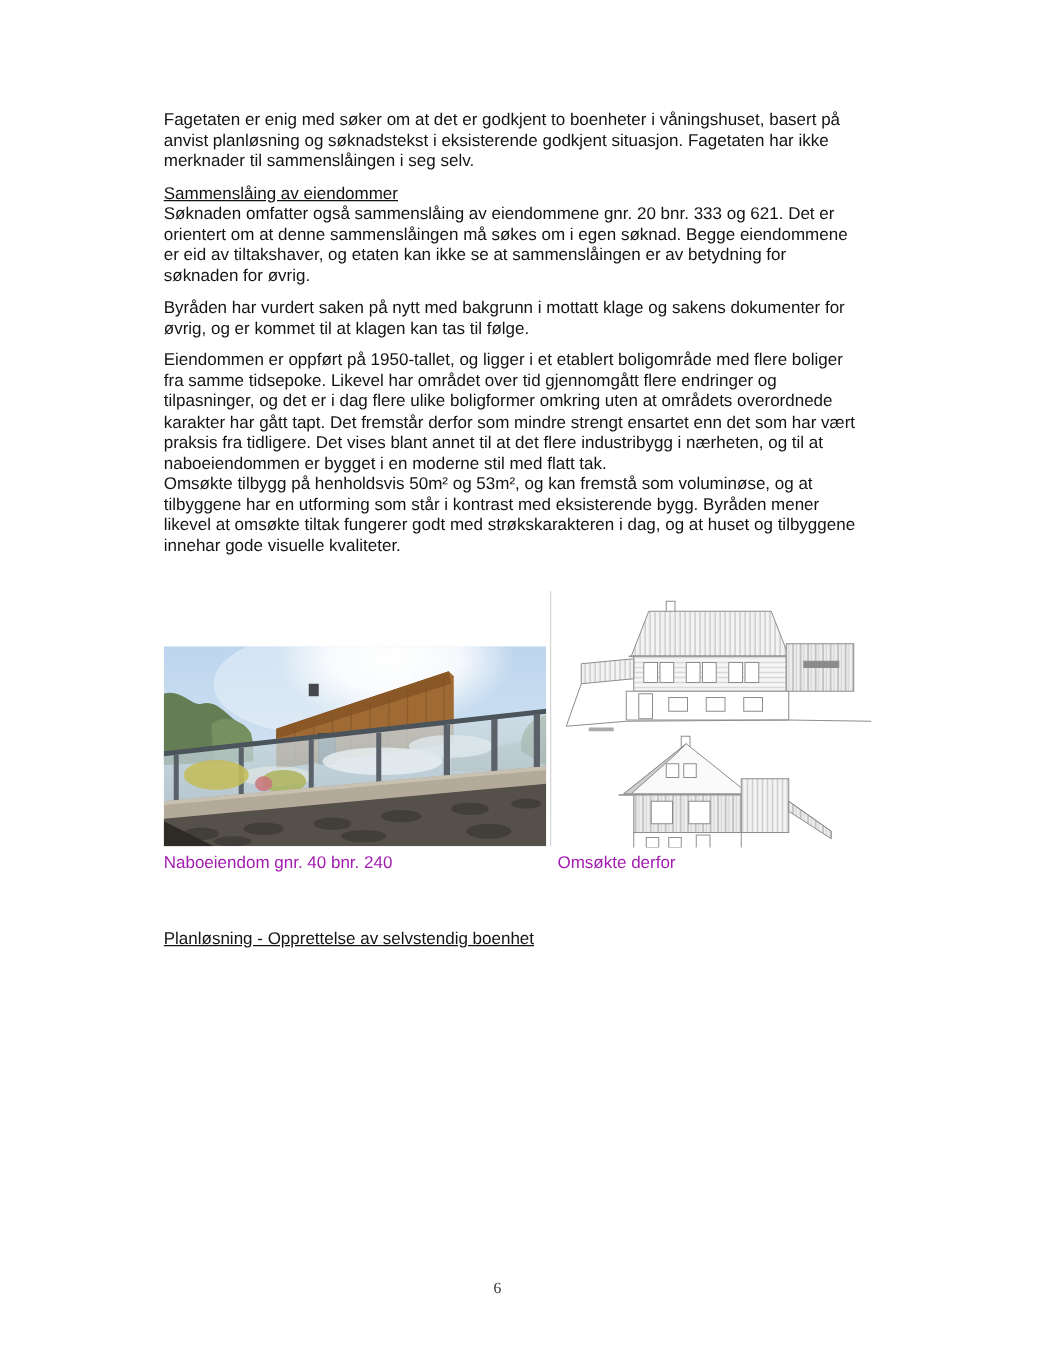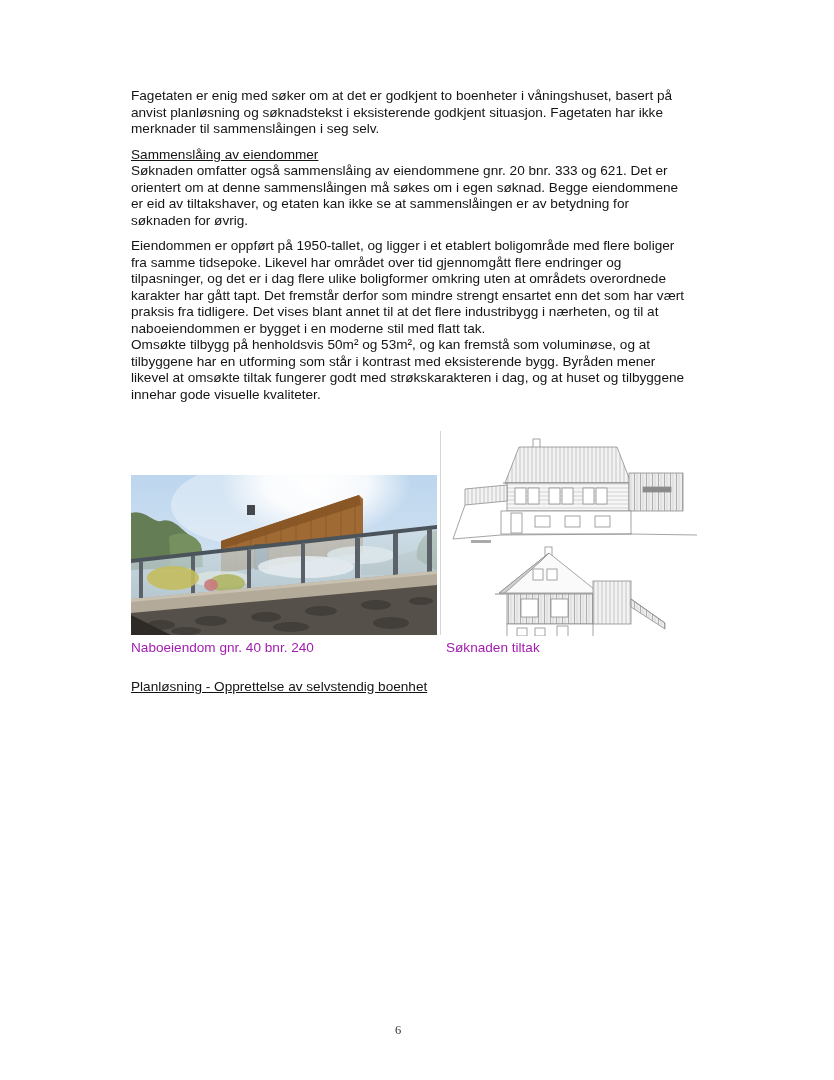--- a/index.html
+++ b/index.html
@@ -14,21 +14,21 @@
   .blk:first-child{margin-top:0;}
   h3.u{text-decoration:underline;}
   h3.b{font-weight:bold;}
   .figures{margin-top:28px;position:relative;height:205px;width:620px;}
   .photo-wrap{position:absolute;left:0;top:44px;width:306px;height:160px;}
   .fig-divider{position:absolute;left:309px;top:0;width:1px;height:204px;background:#d6d6d6;}
   .drawings-wrap{position:absolute;left:316px;top:0;width:292px;height:205px;}
   .captions{margin-top:4px;display:flex;color:#a21caf;}
   .caption-left{width:315px;}
   .caption-right{flex:1;}
-  .sec-plan{margin-top:22px;}
+  .sec-plan{margin-top:44px;}
   .page-number{
     position:absolute;left:0;top:1022px;width:796px;text-align:center;
     font-family:"Liberation Serif","DejaVu Serif",serif;font-size:12.5px;color:#333;
   }
   svg{display:block;}
 </style>
 </head>
 <body>
 
 <div class="page">
@@ -41,20 +41,22 @@
 
     <div class="blk">
       <h3 class="u">Sammenslåing av eiendommer</h3>
       <p>Søknaden omfatter også sammenslåing av eiendommene gnr. 20 bnr. 333 og 621. Det er
 orientert om at denne sammenslåingen må søkes om i egen søknad. Begge eiendommene
 er eid av tiltakshaver, og etaten kan ikke se at sammenslåingen er av betydning for
 søknaden for øvrig.</p>
     </div>
 
     <div class="blk">
+      <p>Byråden har vurdert saken på nytt med bakgrunn i mottatt klage og sakens dokumenter for
+øvrig, og er kommet til at klagen kan tas til følge.</p>
     </div>
 
     <div class="blk">
       <p>Eiendommen er oppført på 1950-tallet, og ligger i et etablert boligområde med flere boliger
 fra samme tidsepoke. Likevel har området over tid gjennomgått flere endringer og
 tilpasninger, og det er i dag flere ulike boligformer omkring uten at områdets overordnede
 karakter har gått tapt. Det fremstår derfor som mindre strengt ensartet enn det som har vært
 praksis fra tidligere. Det vises blant annet til at det flere industribygg i nærheten, og til at
 naboeiendommen er bygget i en moderne stil med flatt tak.</p>
     </div>
@@ -232,21 +234,21 @@
 
             <polyline points="-20,100 18,98 104,96 180,92"></polyline>
             <rect x="28" y="101" width="22" height="3" fill="#aaaaaa" stroke="none"></rect>
           </g>
         </svg>
       </div>
     </div>
 
     <div class="captions">
       <div class="caption-left">Naboeiendom gnr. 40 bnr. 240</div>
-      <div class="caption-right">Søknaden tiltak</div>
+      <div class="caption-right">Omsøkte derfor</div>
     </div>
 
     <div class="sec-plan">
       <h3 class="u">Planløsning - Opprettelse av selvstendig boenhet</h3>
     </div>
 
   </div>
 
   <div class="page-number">6</div>
 </div>

